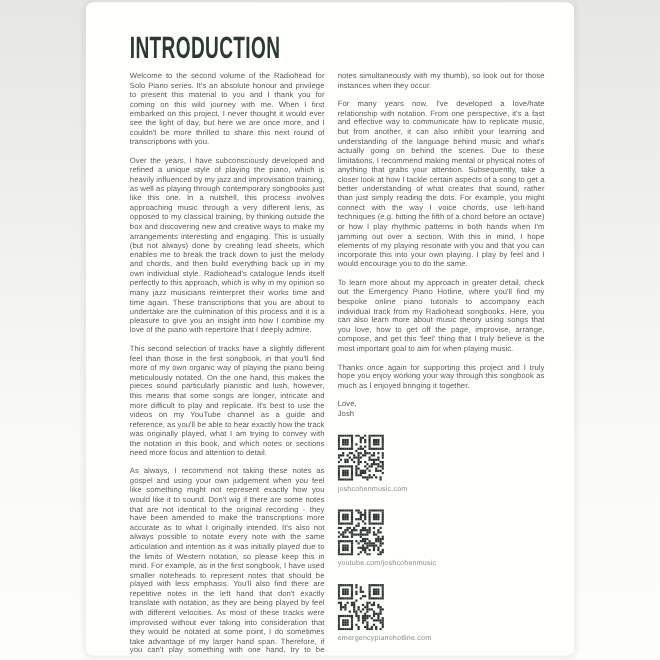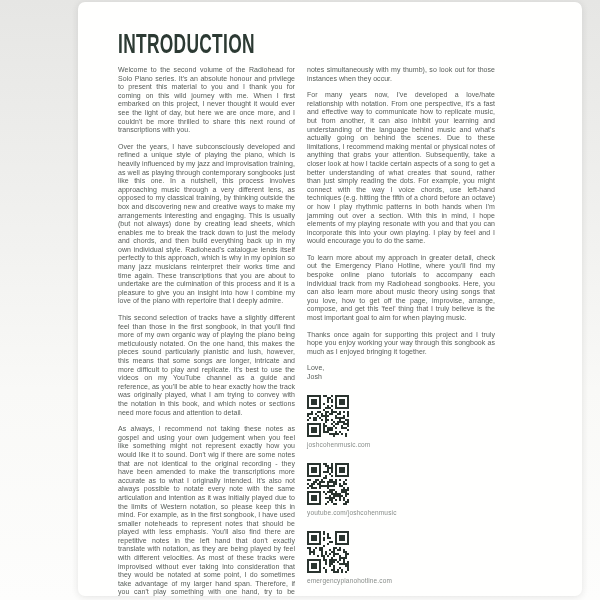--- a/index.html
+++ b/index.html
@@ -3,21 +3,21 @@
 <meta charset="utf-8">
 <style>
   html,body{margin:0;padding:0;}
   body{
     width:600px;height:600px;position:relative;overflow:hidden;
     background:linear-gradient(180deg,#e6e6e4 0%,#eeeeec 28%,#f9f9f7 65%,#fdfdfc 100%);
     font-family:"Liberation Sans",sans-serif;
     -webkit-font-smoothing:antialiased;
   }
   .page{
-    position:absolute;left:78px;top:2px;width:504px;height:594px;
+    position:absolute;left:78px;top:2px;width:444px;height:594px;
     background:var(--page-bg,#fffffe);
     border-radius:7px;
     box-shadow:0 1px 7px rgba(40,45,42,0.12);
     overflow:hidden;
   }
   .content{padding:30px 27px 0 40px;}
   .title{
     margin:0 0 10px 0;
     font-size:28px;font-weight:700;line-height:24px;height:24px;
     color:var(--title-color,#2c3a33);

